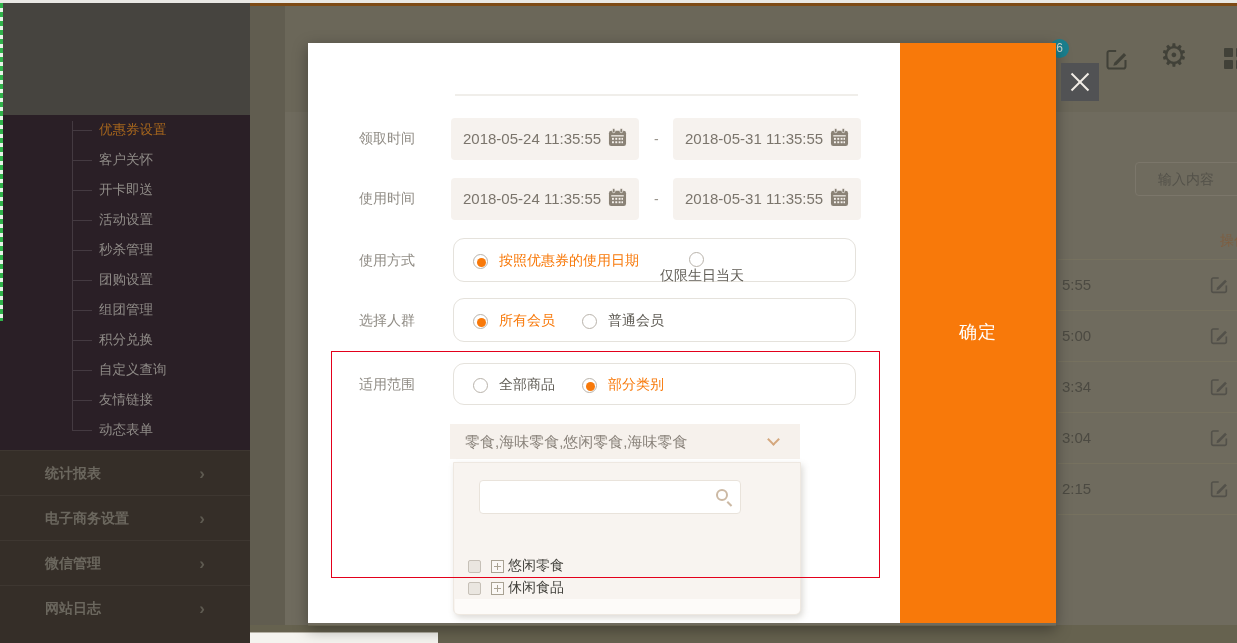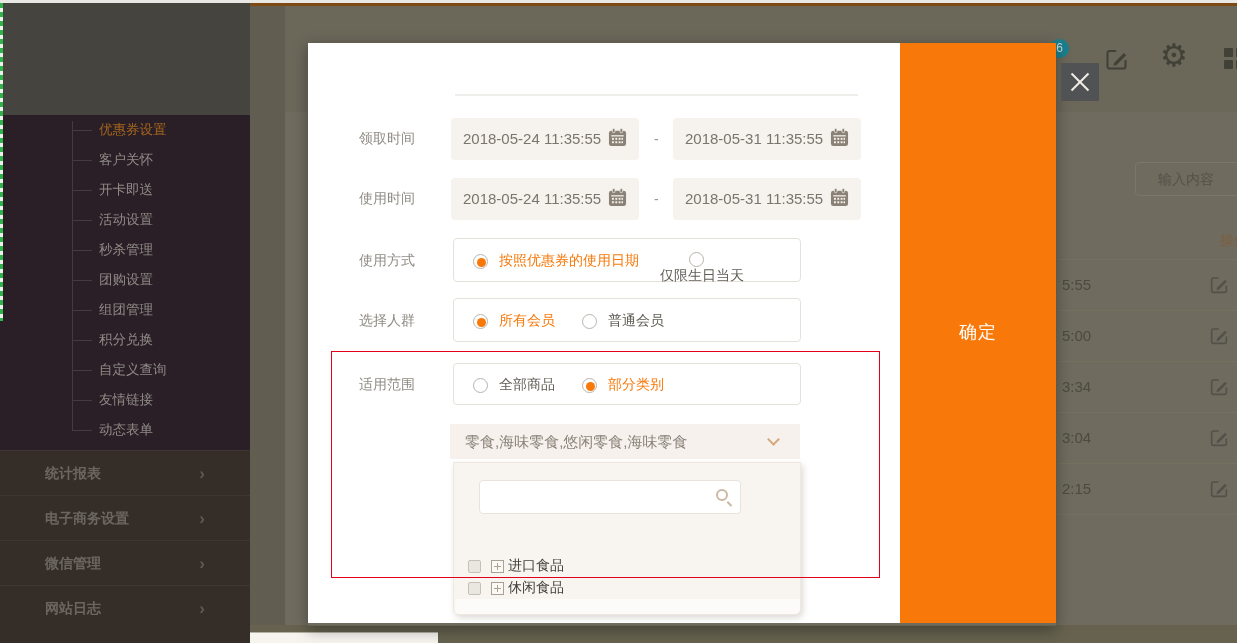--- a/index.html
+++ b/index.html
@@ -68,22 +68,22 @@
   .modal-close .x2 { transform:rotate(-45deg); }
 
   .m-divider { position:absolute; left:147px; top:51px; width:403px; height:2px; background:#f0eeea; }
   .m-label { position:absolute; left:51px; font-size:14px; color:#908c85; white-space:nowrap; }
 
   .date-input { position:absolute; height:42px; background:#f6f2ee; border-radius:4px;
     font-size:15px; color:#7b756c; line-height:42px; padding-left:12px; cursor:pointer; white-space:nowrap; }
   .date-input .cal { display:inline-block; vertical-align:-3px; margin-left:7px; }
   .date-dash { position:absolute; font-size:14px; color:#9b968e; }
 
-  .radio-box { position:absolute; left:145px; width:348px; background:#ffffff;
-    border:1px solid #e5e2dc; border-radius:4px; }
+  .radio-box { position:absolute; left:145px; width:403px; background:#ffffff;
+    border:1px solid #e5e2dc; border-radius:11px; }
   .radio-opt { position:absolute; display:flex; align-items:center; cursor:pointer; }
   .radio-circle { width:15px; height:15px; border-radius:50%; border:1.5px solid #b9b3ab; background:#fff; margin-right:11px; flex:none; position:relative; }
   .radio-circle.on::after { content:""; position:absolute; left:3px; top:3px; width:9px; height:9px; border-radius:50%; background:#f8790a; }
   .radio-text { font-size:14px; color:#605d56; white-space:nowrap; }
   .radio-text.on { color:#f8790a; }
 
   .red-rect { position:absolute; left:23px; top:308px; width:549px; height:227px;
     border:1.5px solid #e3001b; z-index:40; pointer-events:none; }
 
   .cat-select { position:absolute; left:142px; top:381px; width:350px; height:35px; background:#f6f1ec;
@@ -347,21 +347,21 @@
       <span class="chevron-down"></span>
     </div>
 
     <div class="cat-panel">
       <div class="cat-search">
         <span class="magnifier"></span>
       </div>
       <div class="tree-row" style="top:92px">
         <span class="tree-check"></span>
         <span class="tree-plus"></span>
-        <span class="tree-label">进口食品</span>
+        <span class="tree-label">悠闲零食</span>
       </div>
       <div class="tree-row" style="top:114px">
         <span class="tree-check"></span>
         <span class="tree-plus"></span>
         <span class="tree-label">休闲食品</span>
       </div>
       <div class="tree-row" style="top:136px">
         <span class="tree-check"></span>
         <span class="tree-plus"></span>
         <span class="tree-label">精选干货</span>

